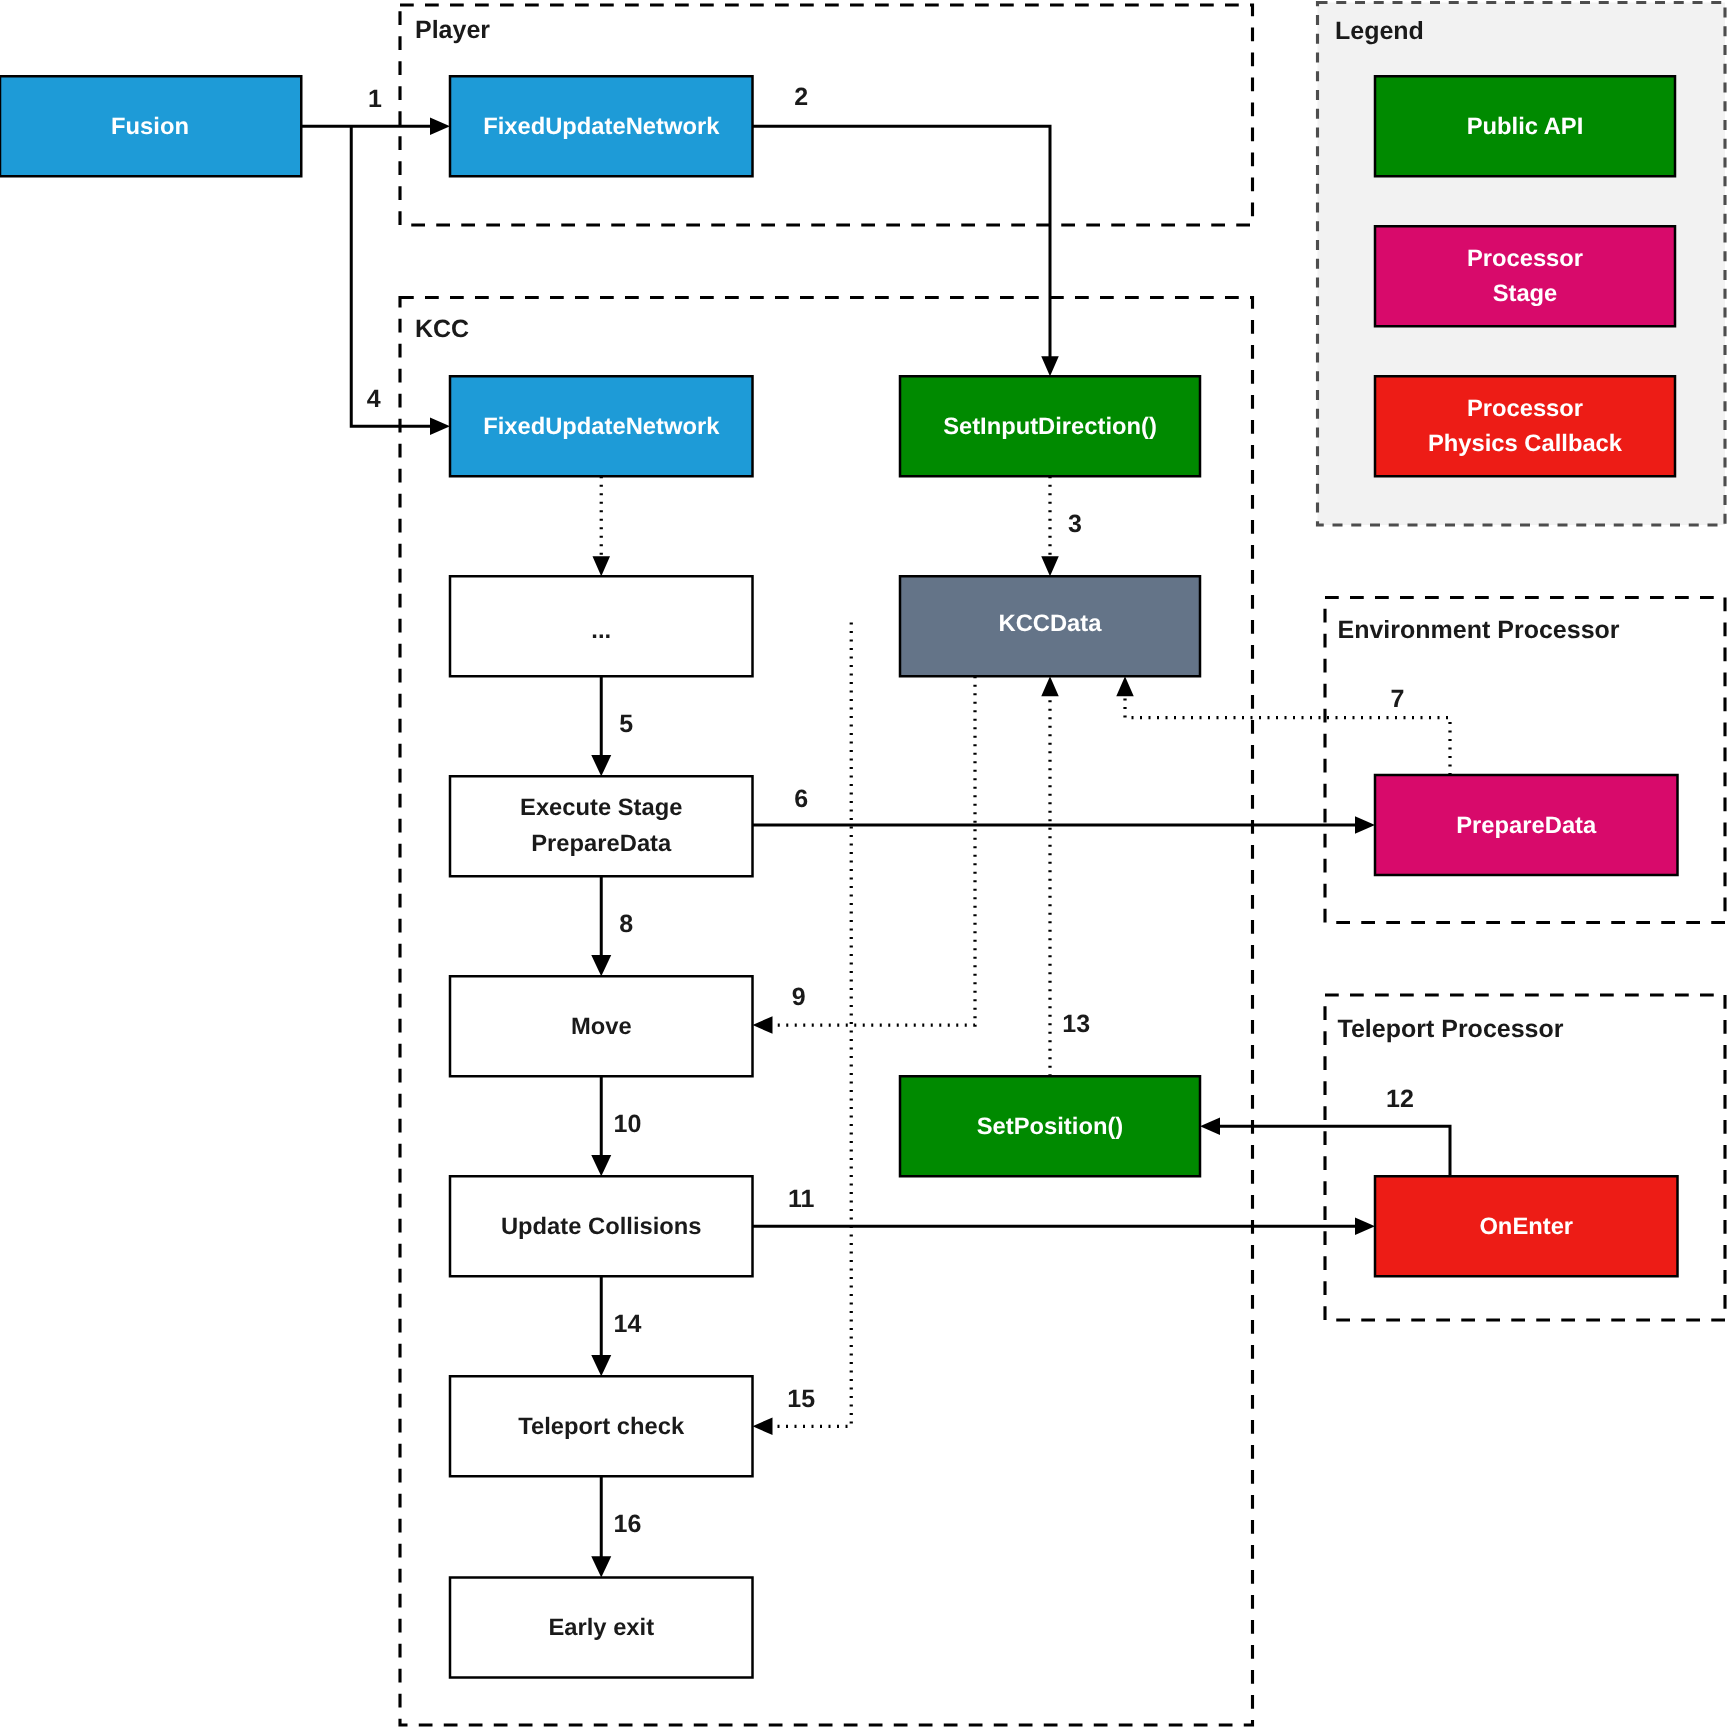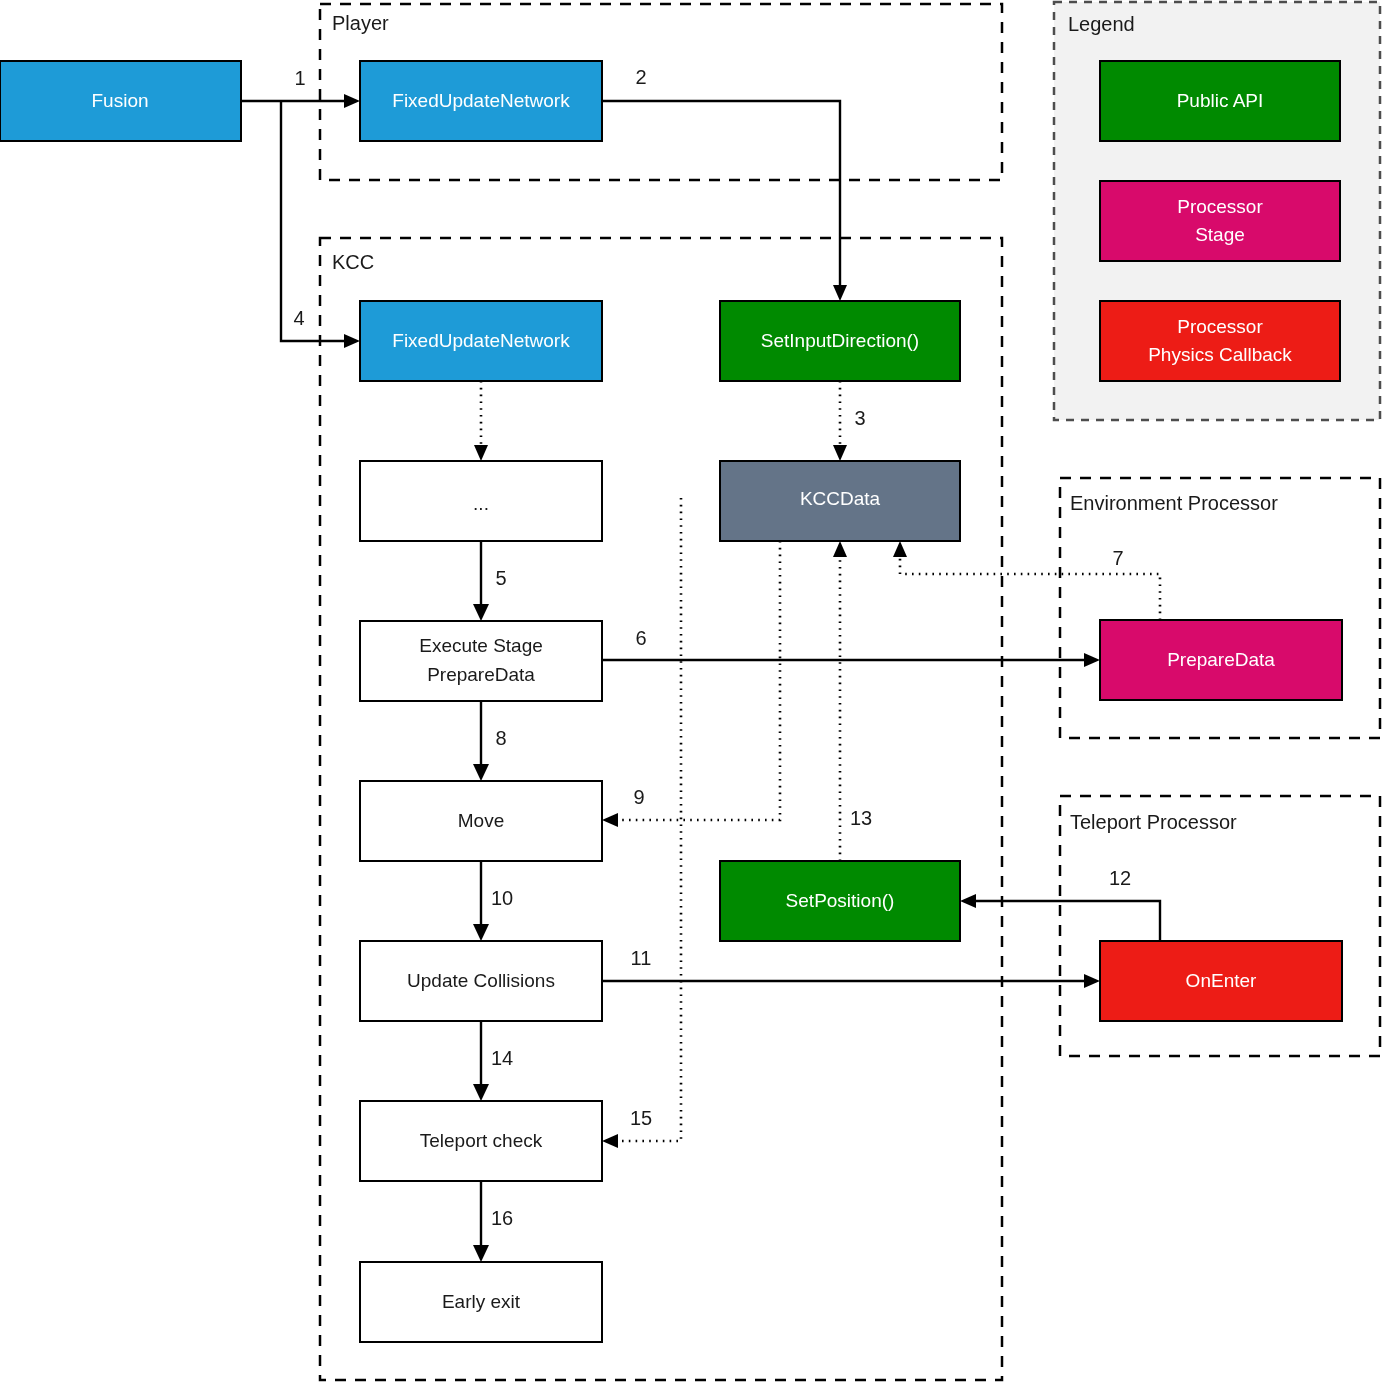--- a/index.html
+++ b/index.html
@@ -10,20 +10,21 @@
   body {
     width: 1382px;
     height: 1382px;
     font-family: "Liberation Sans", sans-serif;
     overflow: hidden;
   }
   #diagram-root {
     position: relative;
     width: 1382px;
     height: 981px;
+    font-weight: bold;
   }
   svg.canvas {
     position: absolute;
     top: 0;
     left: 0;
     width: 1382px;
     height: 1382px;
     display: block;
   }
   .node-rect {

